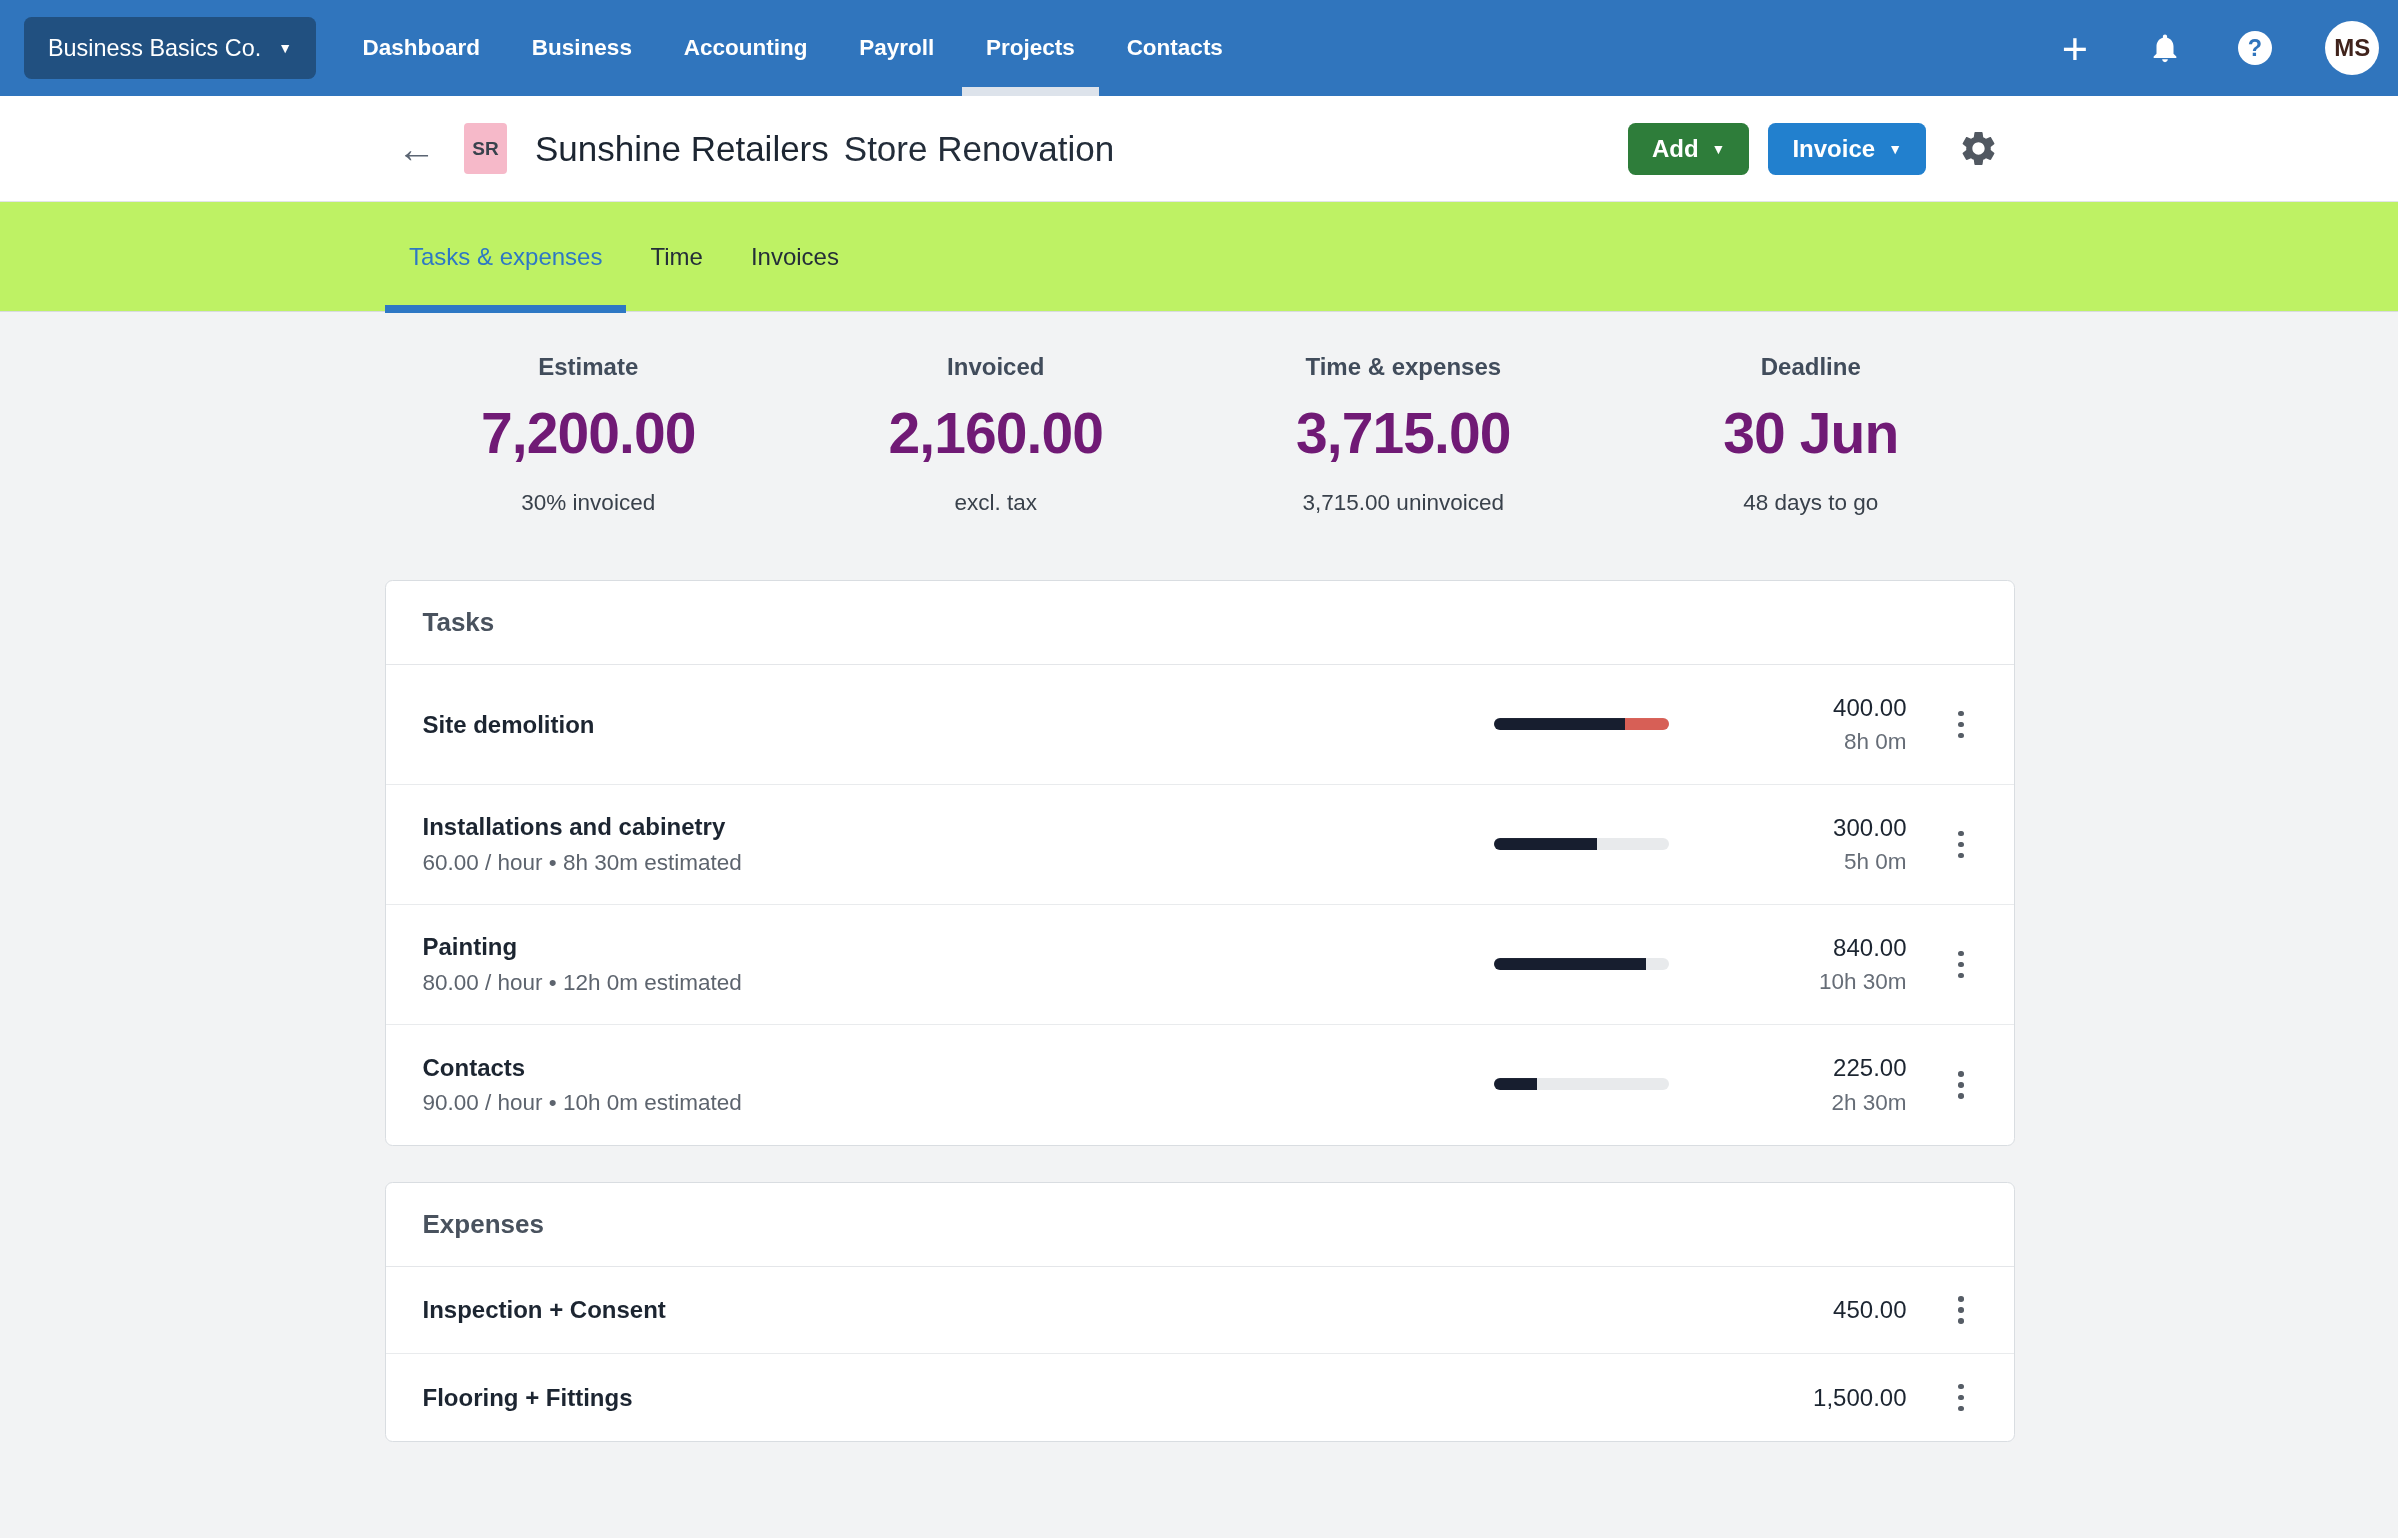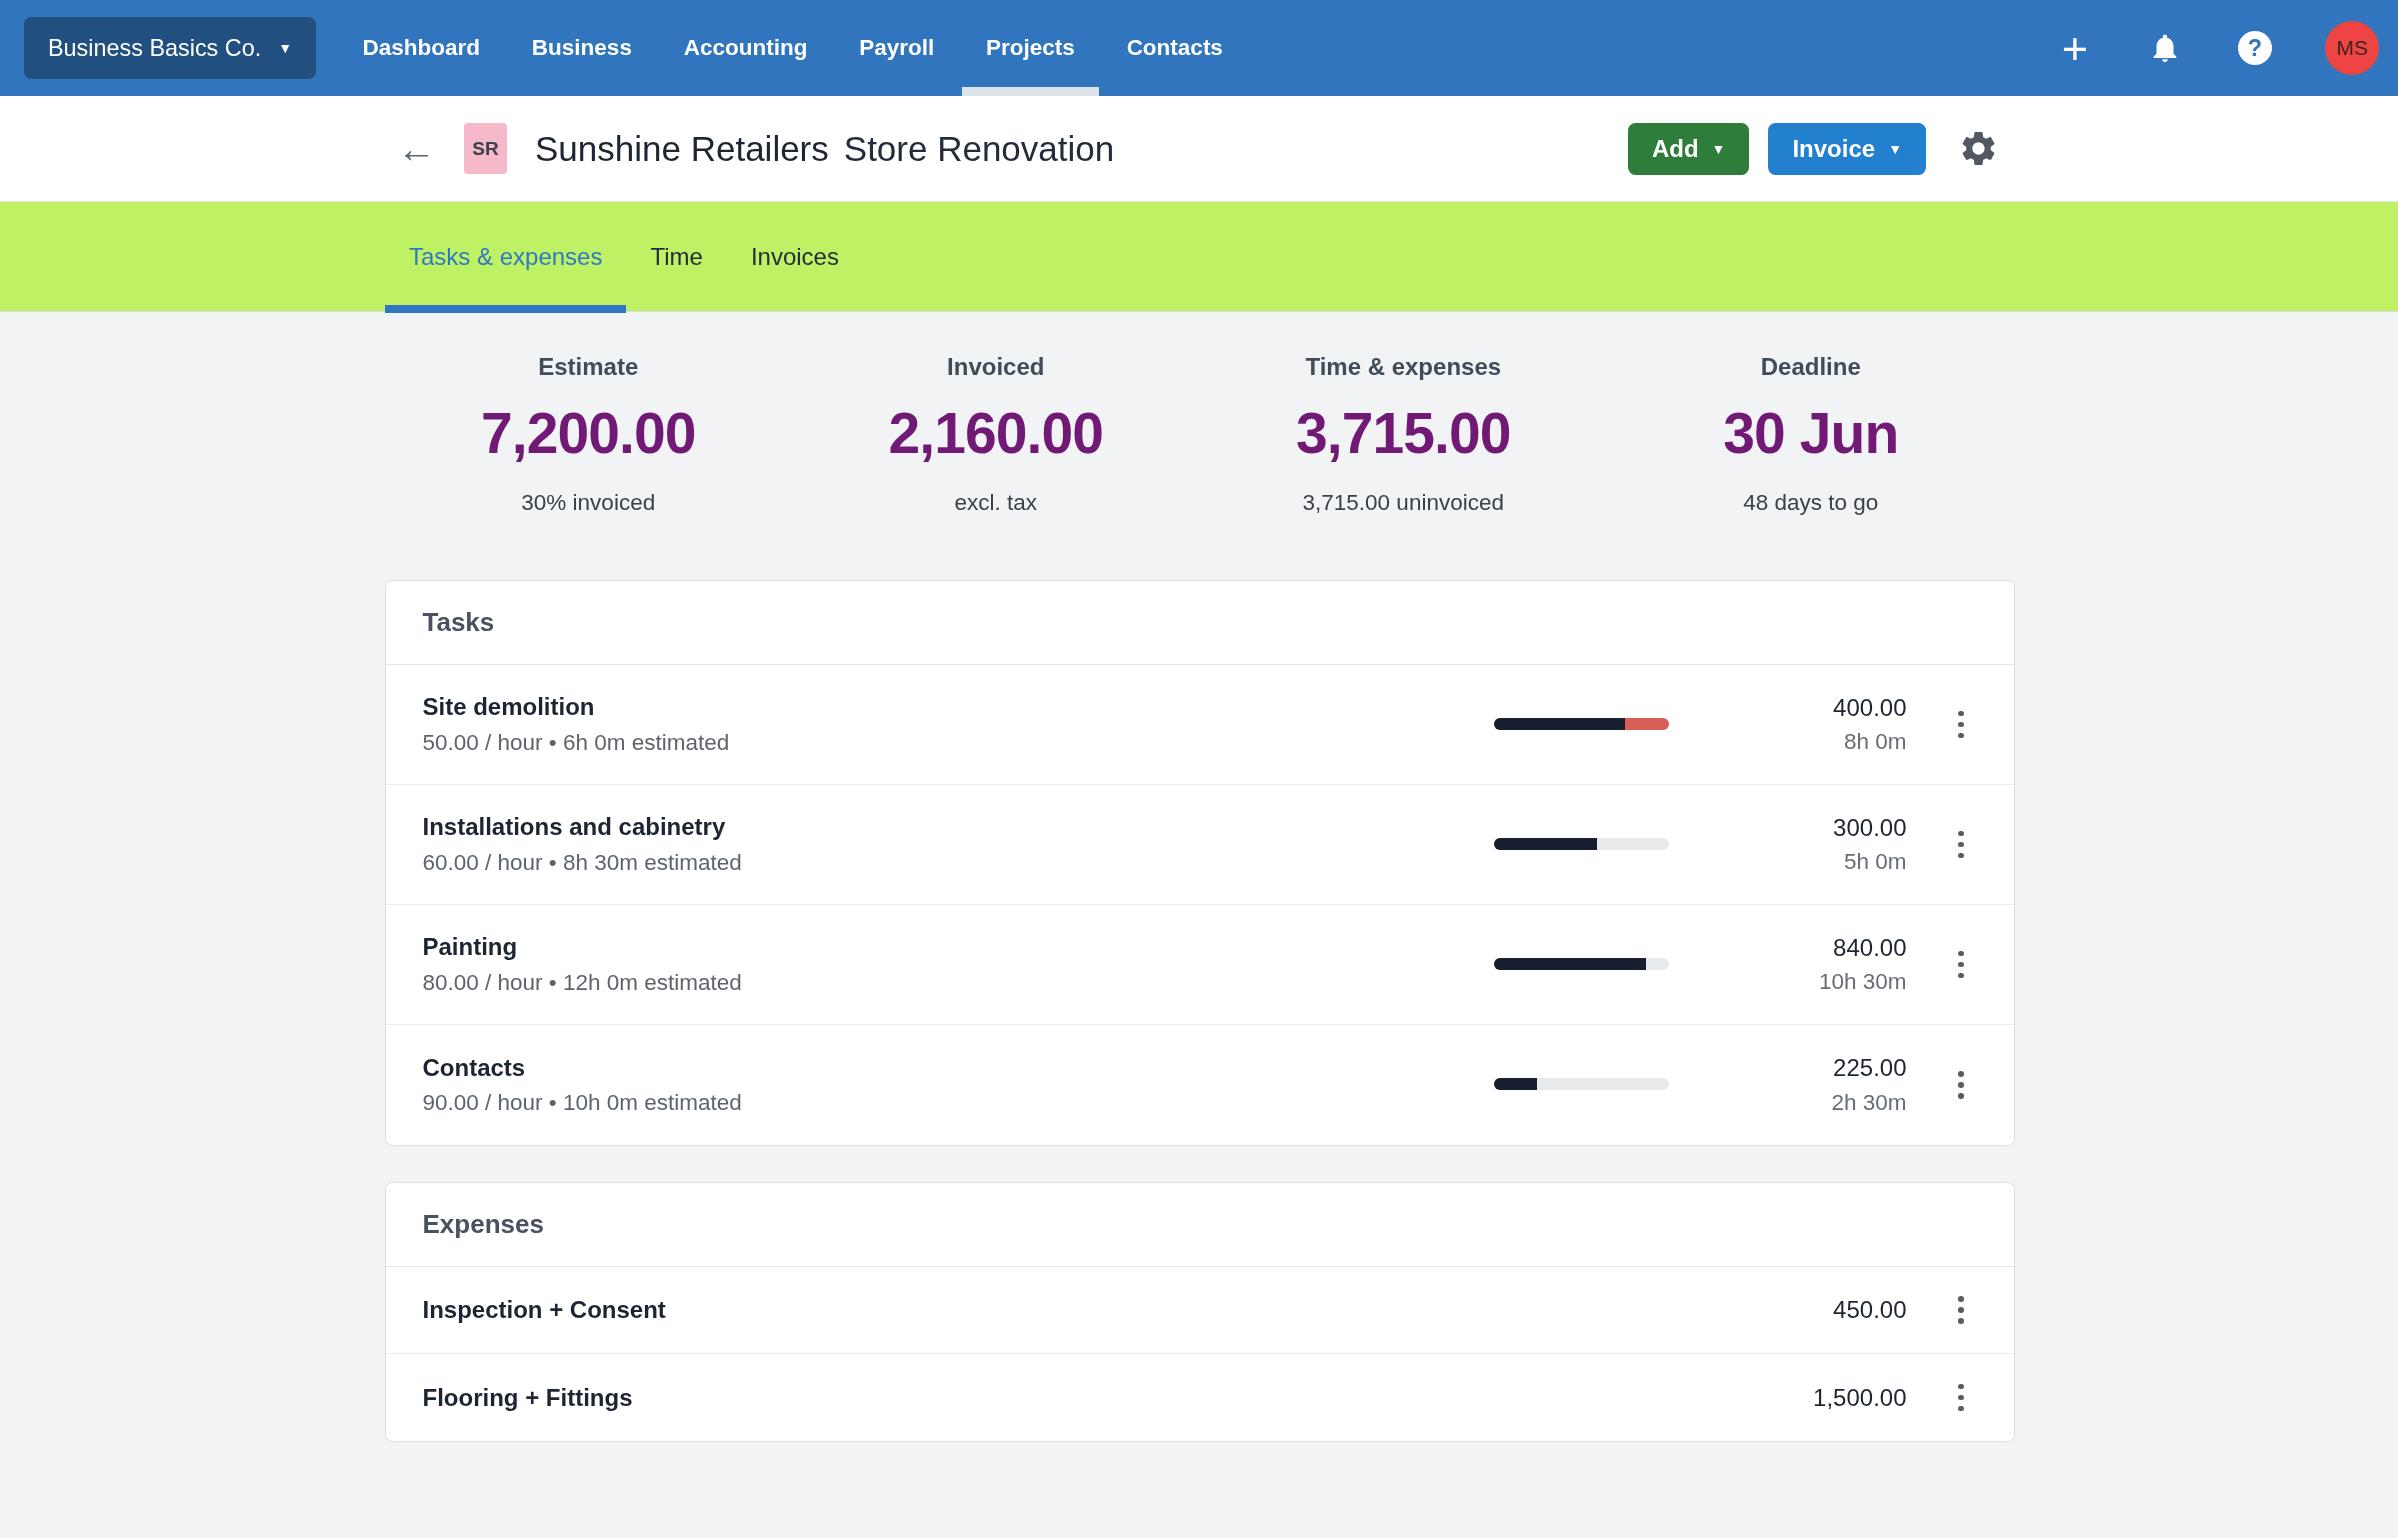--- a/index.html
+++ b/index.html
@@ -44,24 +44,24 @@
     width:39px; height:56px; background:none; border:none; cursor:pointer;
     display:flex; align-items:center; justify-content:center; color:#fff;
   }
   .plus-glyph { font-size:45px; font-weight:300; line-height:1; color:#fff; }
   .help-circle {
     width:34px; height:34px; border-radius:50%; background:#fff;
     display:flex; align-items:center; justify-content:center;
     color:#3075bd; font-size:23.4px; font-weight:bold;
   }
   .avatar {
-    width:54px; height:54px; border-radius:50%; background:#ef4444;
+    width:54px; height:54px; border-radius:50%; background:#ffffff;
     border:none; cursor:pointer;
     display:flex; align-items:center; justify-content:center;
-    color:#40231c; font-size:21px; font-weight:normal; font-family:inherit;
+    color:#40231c; font-size:24px; font-weight:bold; font-family:inherit;
   }
 
   
   .page-header {
     height:106px; background:#fff;
     border-bottom:1.9px solid #e2e5e8;
     display:flex; align-items:center;
   }
   .back-btn {
     margin-left:397px; background:none; border:none; cursor:pointer;
@@ -275,21 +275,20 @@
       <div class="stat-value">30 Jun</div>
       <div class="stat-sub">48 days to go</div>
     </div>
   </div>
 
   <div class="card card-tasks">
     <div class="card-header">Tasks</div>
 
     <div class="trow">
       <div class="trow-name">Site demolition</div>
-      <div class="trow-detail">50.00 / hour • 6h 0m estimated</div>
       <div class="bar">
           <div class="bar-fill" style="width: 75%;"></div>
           <div class="bar-over" style="width: 25%;"></div>
         </div>
       <div class="row-amounts">
         <div class="row-amount">400.00</div>
         <div class="row-hours">8h 0m</div>
       </div>
       <button class="kebab-btn">
           <span></span>

